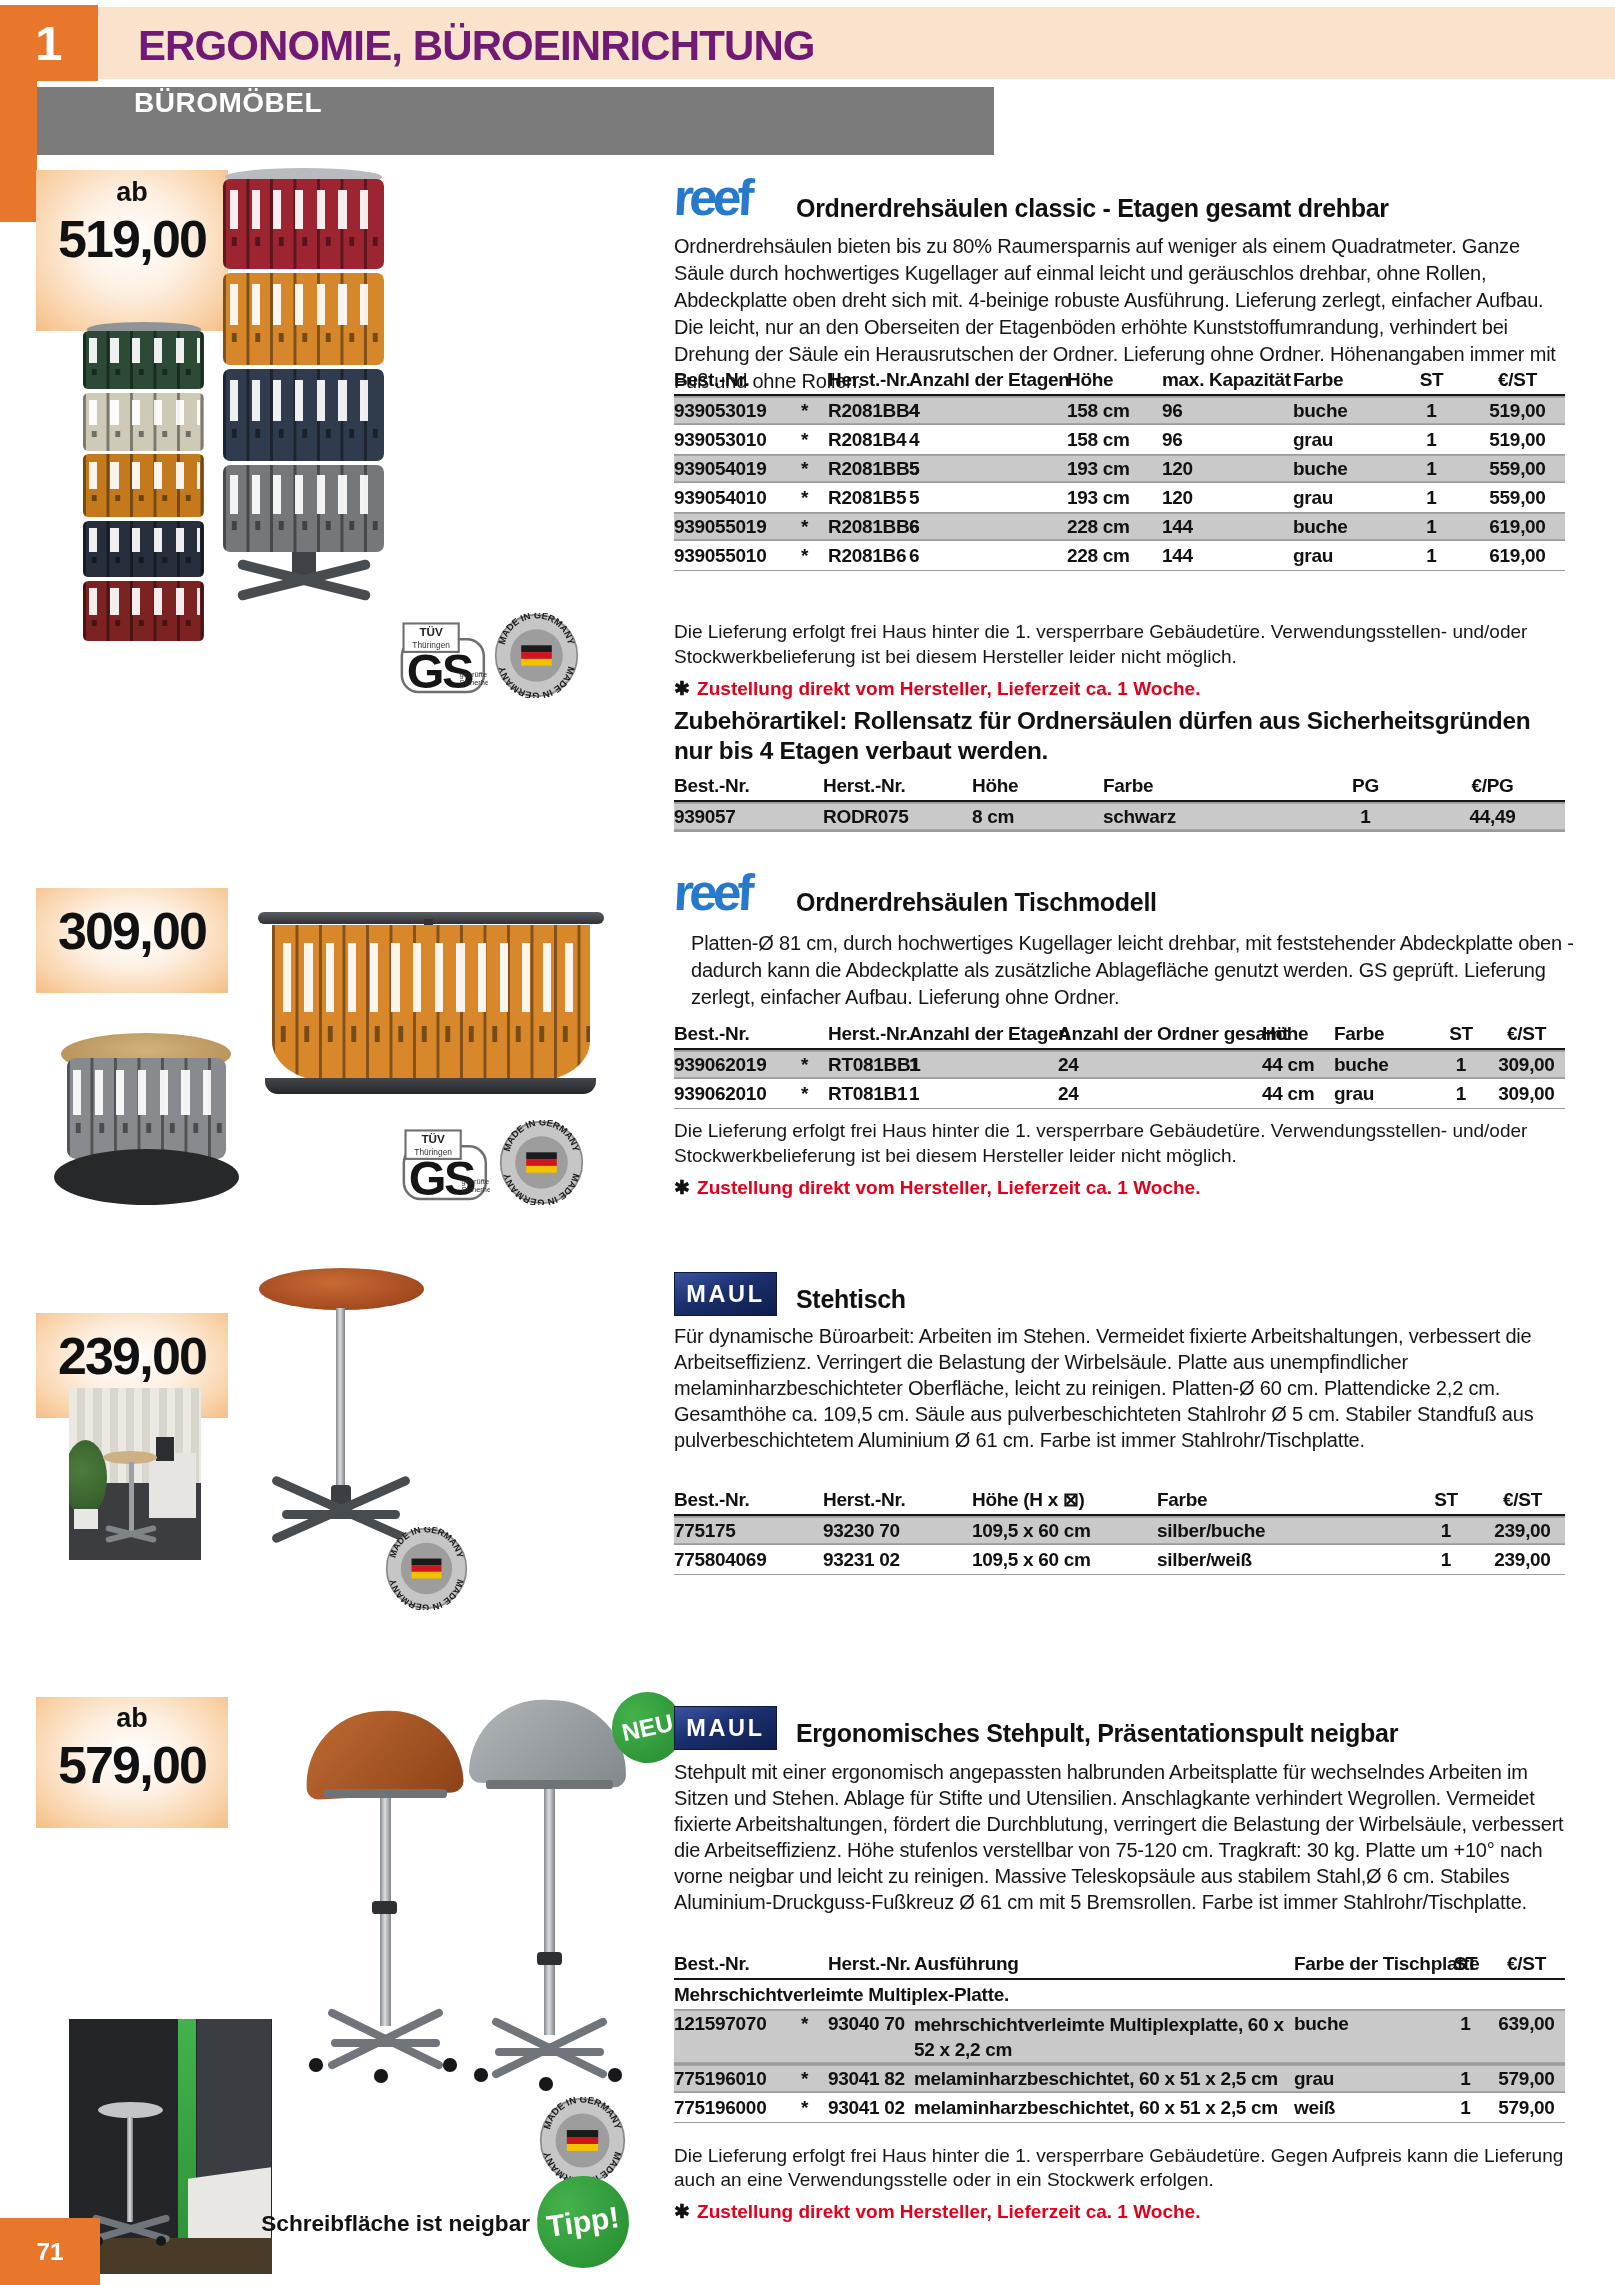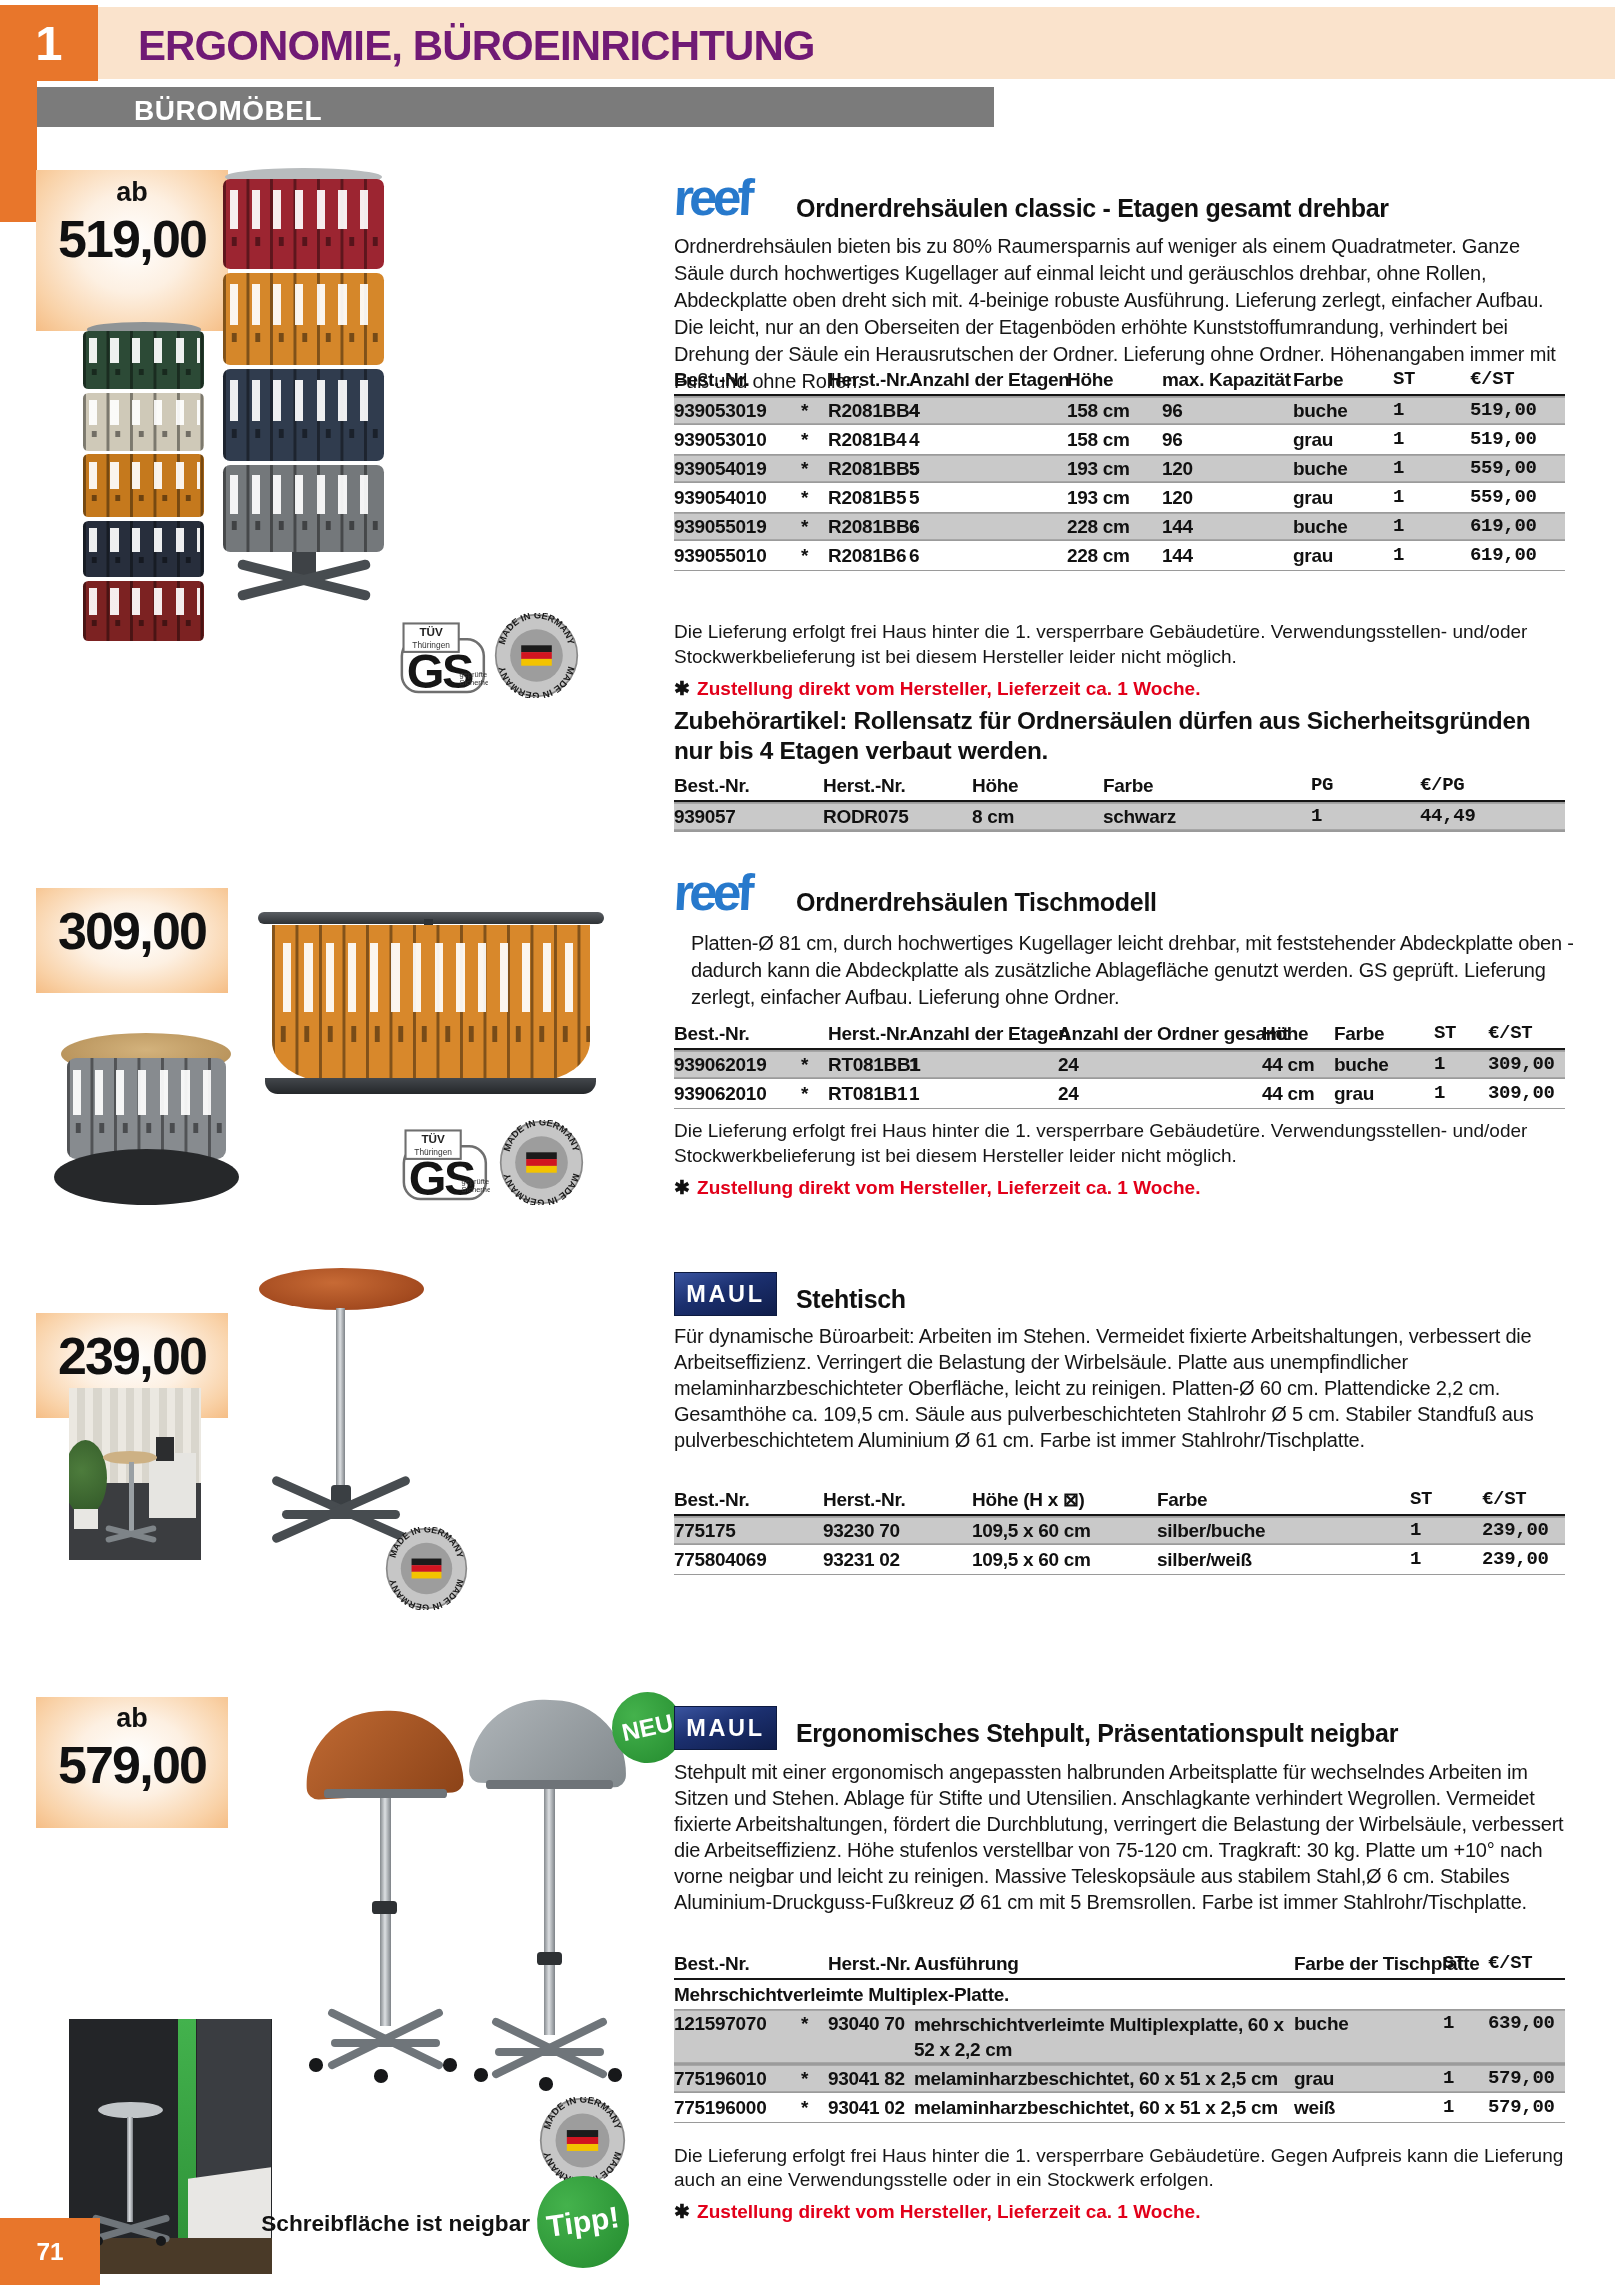--- a/index.html
+++ b/index.html
@@ -6,21 +6,21 @@
   #page{position:relative;width:1616px;height:2285px;background:#ffffff;overflow:hidden;
         font-family:"Liberation Sans",sans-serif;color:#111;}
   .abs{position:absolute;}
 
   
   .beige-band{left:45px;top:7.2px;width:1570px;height:72px;background:#fae3cc;}
   .index-box{left:0;top:5.4px;width:98px;height:76px;background:#e8762b;display:flex;align-items:center;justify-content:center;
              color:#fff;font-size:49px;font-weight:bold;}
   .page-title{left:138px;top:22px;font-size:42px;font-weight:bold;letter-spacing:-0.9px;color:#701a75;}
   .orange-strip{left:0;top:81px;width:37px;height:141px;background:#e8762b;}
-  .gray-band{left:37px;top:87px;width:957px;height:40px;background:#7b7b7b;display:flex;align-items:flex-end;}
+  .gray-band{left:37px;top:87px;width:957px;height:68px;background:#7b7b7b;display:flex;align-items:flex-start;}
   .gray-band span{margin-left:97px;color:#fff;font-size:28px;font-weight:bold;letter-spacing:0.5px;}
   .pagenum-box{left:0;top:2218px;width:100px;height:67px;background:#e8762b;display:flex;align-items:center;justify-content:center;
                color:#fff;font-size:24.4px;font-weight:bold;}
 
   
   .price{background:radial-gradient(ellipse at 50% 45%, #ffffff 0%, #fdf0e2 40%, #f9d2a8 78%, #f5bd85 100%);
          text-align:center;}
   .price .ab{font-size:27px;font-weight:bold;line-height:34px;}
   .price .val{font-size:52px;font-weight:bold;letter-spacing:-1.8px;line-height:60px;}
 
@@ -37,21 +37,21 @@
   .rednote{font-size:19px;font-weight:bold;}
   .rednote .star{color:#111;margin-right:7.2px;}
   .rednote .txt{color:#e2001a;}
   .acc-head{width:896px;font-size:24.4px;line-height:30px;font-weight:bold;letter-spacing:-0.3px;}
 
   
   .tbl{width:891px;border-bottom:1.8px solid #9a9a9a;}
   .trow{display:grid;align-items:end;}
   .c{font-size:19px;font-weight:bold;letter-spacing:-0.3px;line-height:29px;white-space:nowrap;overflow:visible;}
   .wrap{white-space:normal;line-height:25px;padding:2.7px 0;}
-  .r{text-align:left;font-family:Liberation Mono, monospace;}
+  .r{text-align:center;}
   .sp2{grid-column:1 / span 2;}
   .thead{border-bottom:2.7px solid #161616;}
   .group .c{white-space:normal;}
   .sh{background:#c9c9c9;box-shadow:inset 0 1.8px 0 #9b9b9b, inset 0 -1.8px 0 #9b9b9b;}
   .g1{grid-template-columns:127px 27px 81px 158px 95px 131px 100px 77px 95px;}
   .g2{grid-template-columns:149px 149px 131px 208px 109px 145px;}
   .g3{grid-template-columns:127px 27px 81px 149px 204px 72px 100px 54px 77px;}
   .g4{grid-template-columns:149px 149px 185px 253px 72px 81px;}
   .g5{grid-template-columns:127px 27px 86px 380px 149px 45px 77px;}
 

